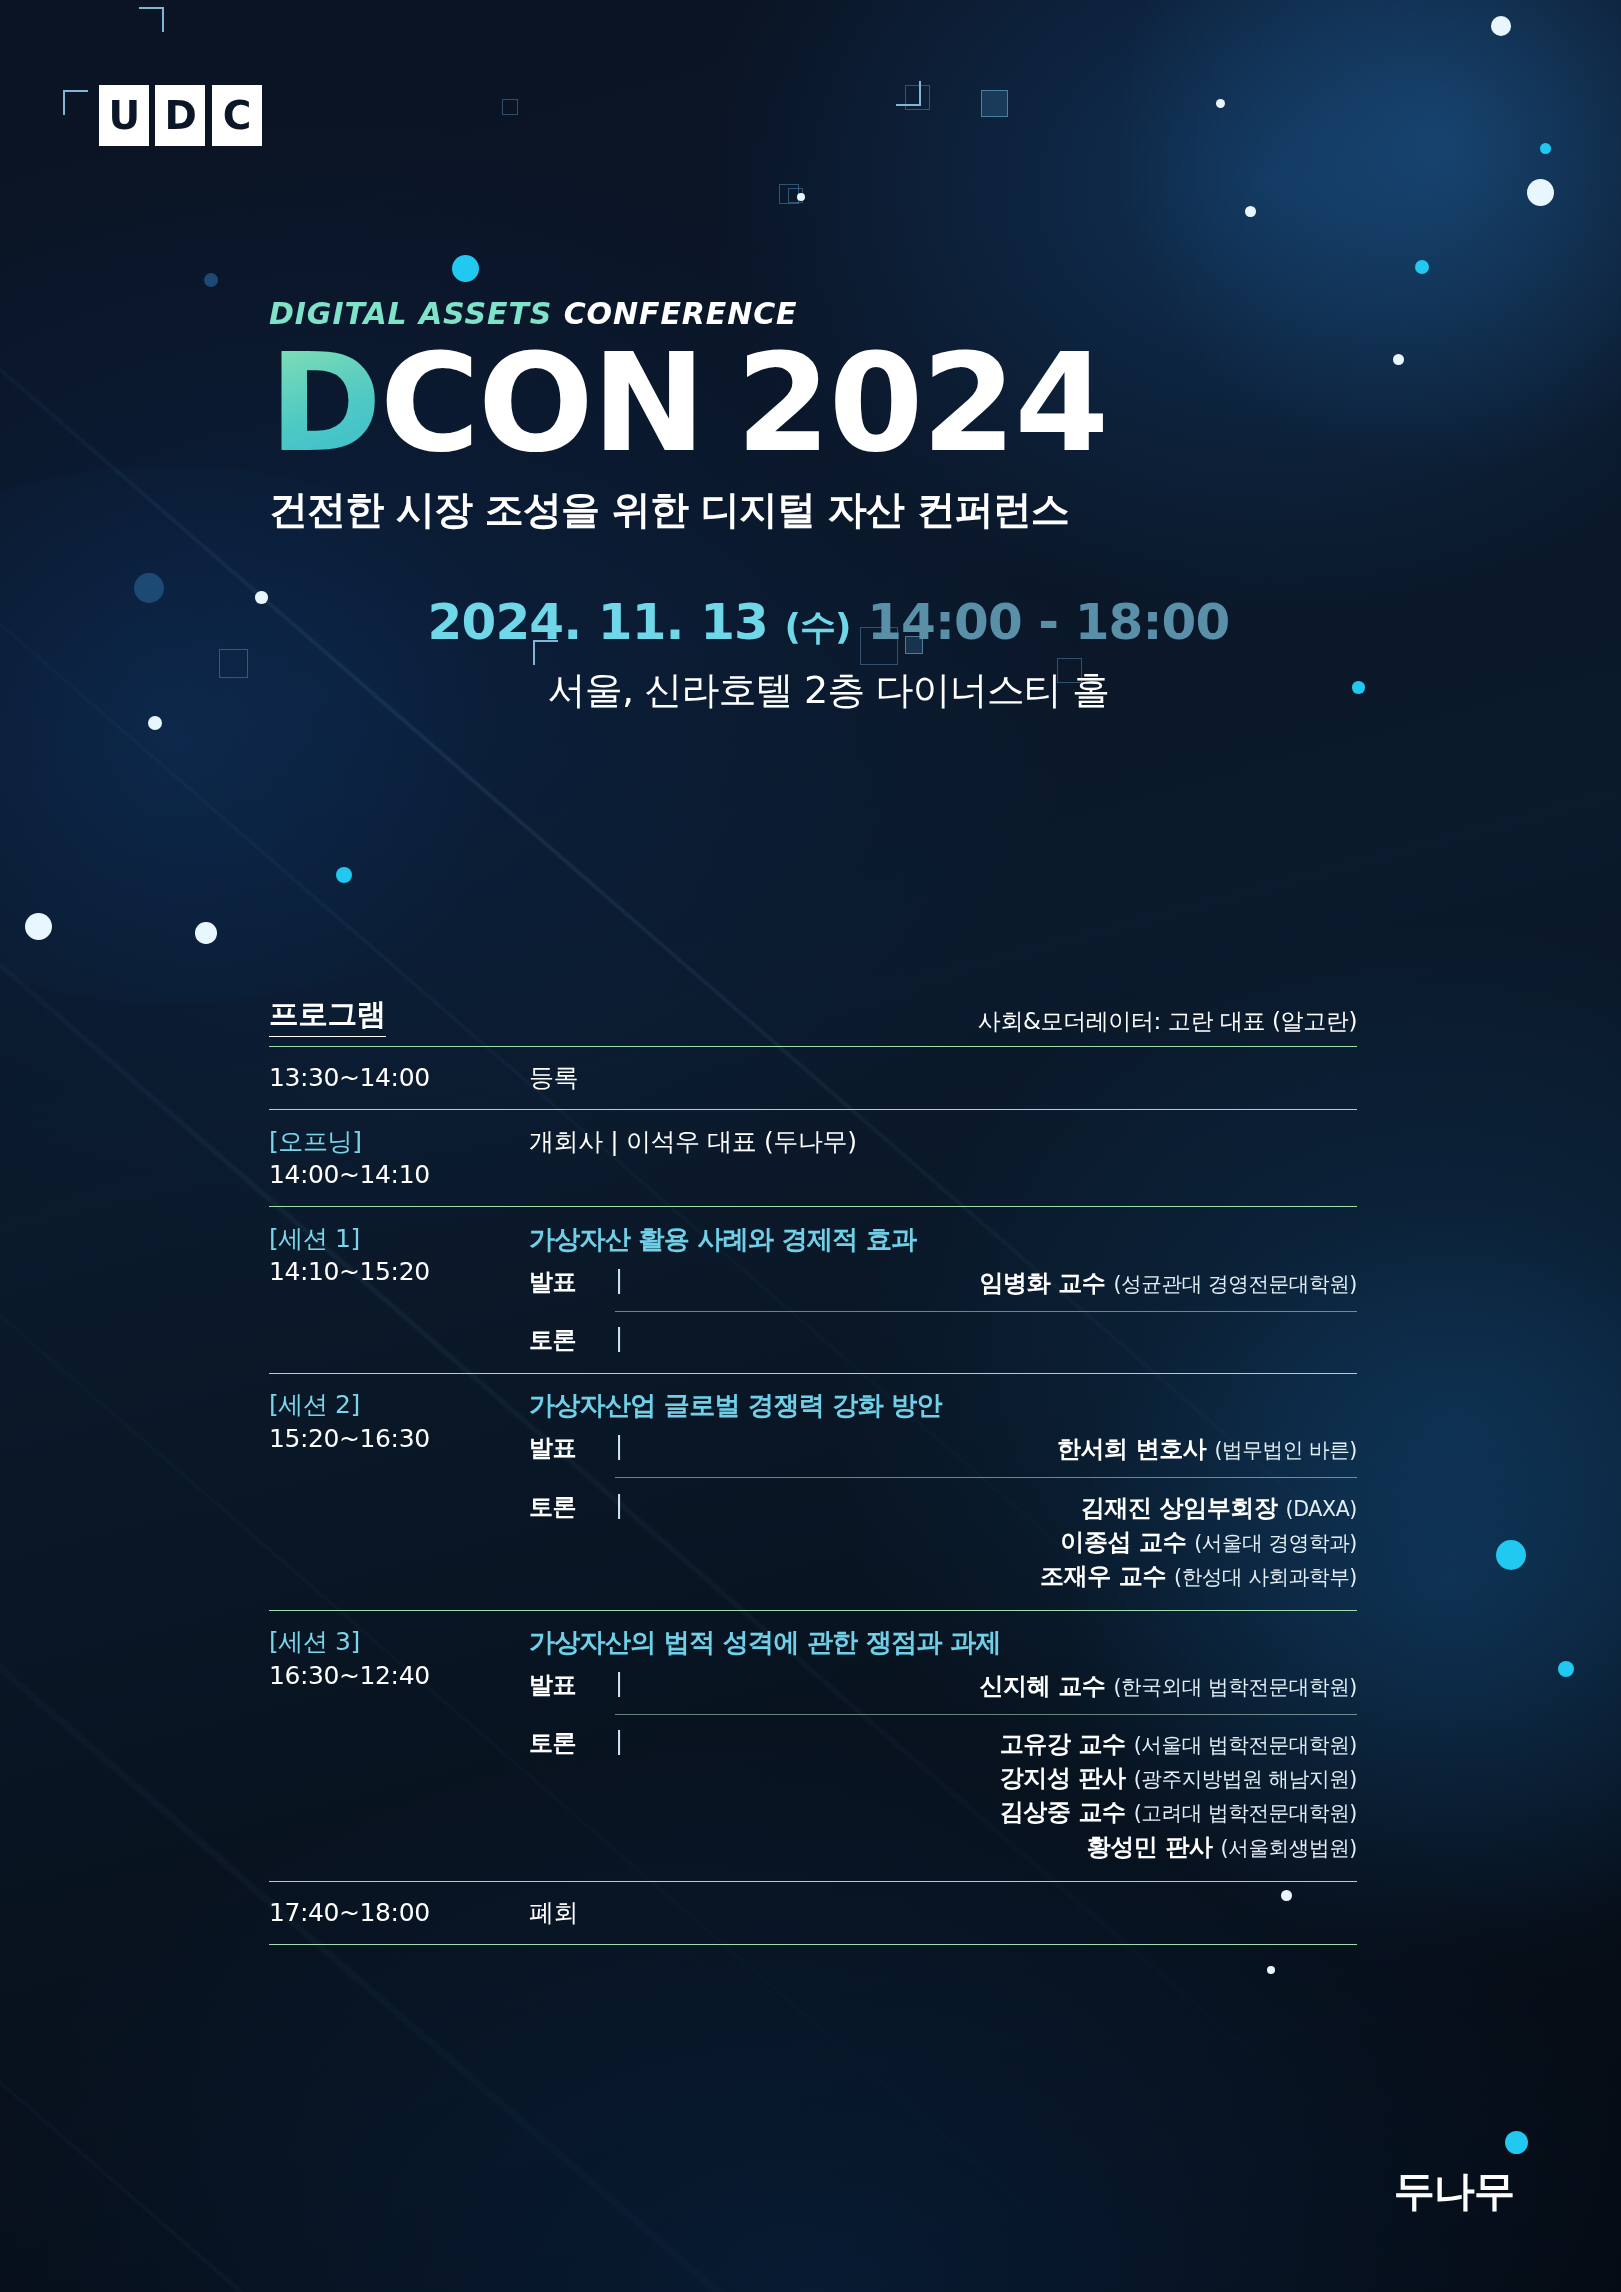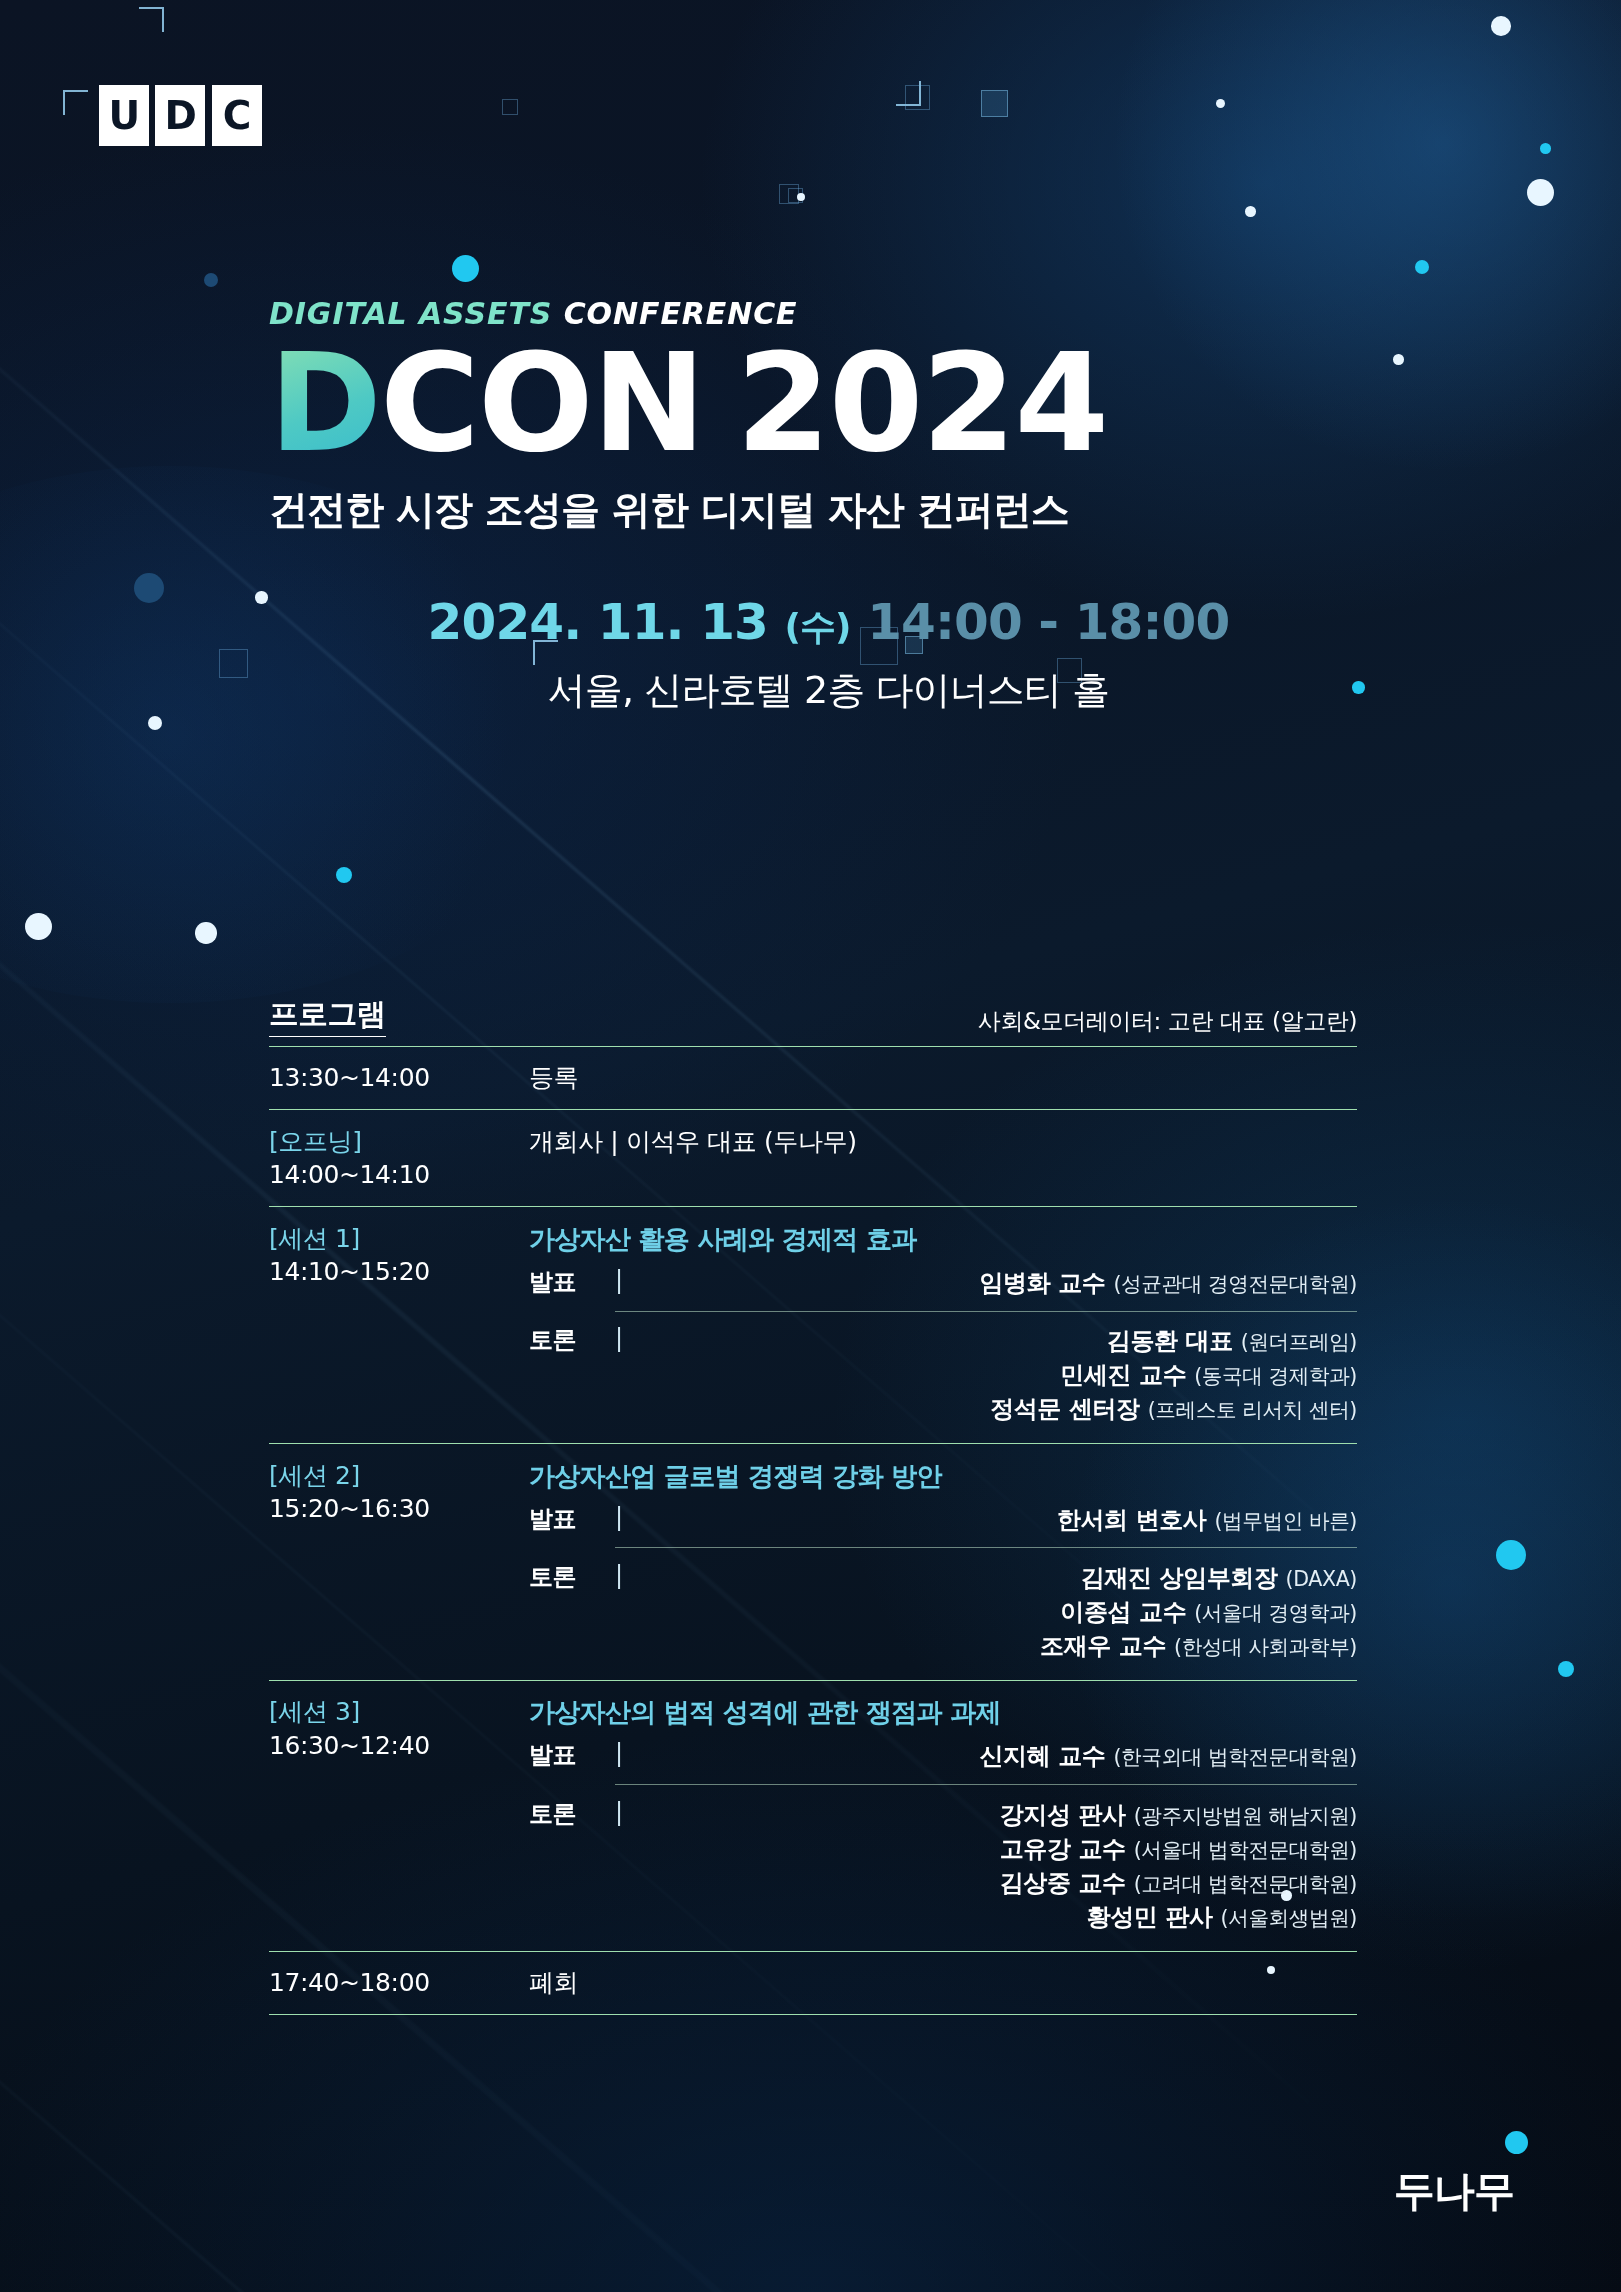--- a/index.html
+++ b/index.html
@@ -380,34 +380,20 @@
             <div class="person">
               <span>임병화 교수</span>
               <span class="org">(성균관대 경영전문대학원)</span>
             </div>
           </div>
         </div>
         <div class="subdiv"></div>
         <div class="sub">
           <div class="lbl">토론</div>
           <div class="bar">|</div>
-          <div class="people">
-            <div class="person">
-              <span>김동환 대표</span>
-              <span class="org">(원더프레임)</span>
-            </div>
-            <div class="person">
-              <span>민세진 교수</span>
-              <span class="org">(동국대 경제학과)</span>
-            </div>
-            <div class="person">
-              <span>정석문 센터장</span>
-              <span class="org">(프레스토 리서치 센터)</span>
-            </div>
-          </div>
         </div>
       </div>
     </div>
 
     <div class="rowline"></div>
     <div class="row">
       <div class="time">
         <span class="tag">[세션 2]</span>
         <span>15:20~16:30</span>
       </div>
@@ -462,28 +448,28 @@
               <span class="org">(한국외대 법학전문대학원)</span>
             </div>
           </div>
         </div>
         <div class="subdiv"></div>
         <div class="sub">
           <div class="lbl">토론</div>
           <div class="bar">|</div>
           <div class="people">
             <div class="person">
+              <span>고유강 교수</span>
+              <span class="org">(서울대 법학전문대학원)</span>
+            </div>
+            <div class="person">
               <span>강지성 판사</span>
               <span class="org">(광주지방법원 해남지원)</span>
             </div>
             <div class="person">
-              <span>고유강 교수</span>
-              <span class="org">(서울대 법학전문대학원)</span>
-            </div>
-            <div class="person">
               <span>김상중 교수</span>
               <span class="org">(고려대 법학전문대학원)</span>
             </div>
             <div class="person">
               <span>황성민 판사</span>
               <span class="org">(서울회생법원)</span>
             </div>
           </div>
         </div>
       </div>

